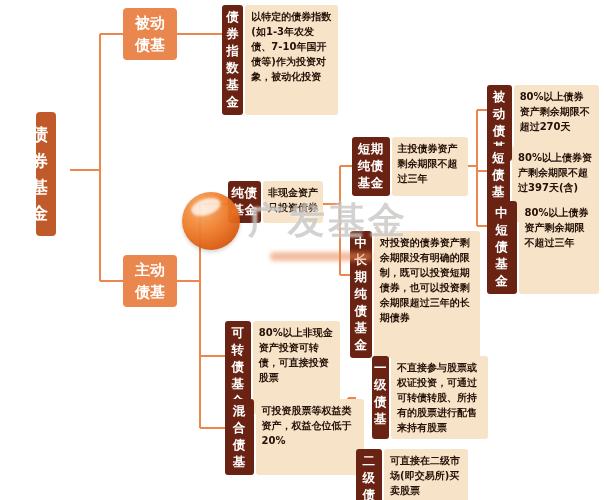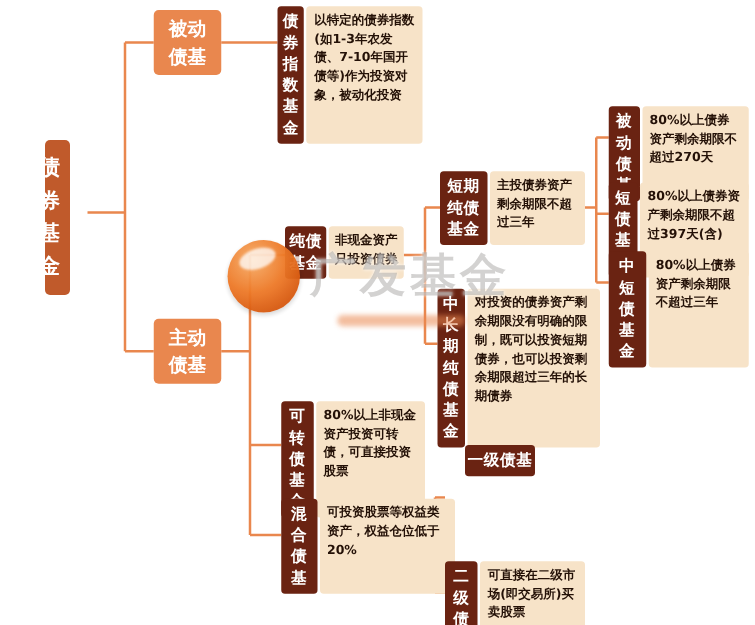--- a/index.html
+++ b/index.html
@@ -113,20 +113,21 @@
     <div class="bdy">80%以上债券资产剩余期限不超过397天(含)</div>
   </div>
 
   <div class="node" style="left:487px;top:201px;width:112px;">
     <div class="hdr">中短债基金</div>
     <div class="bdy">80%以上债券资产剩余期限不超过三年</div>
   </div>
 
   <div class="node" style="left:356px;top:356px;width:116px;margin-left:16px;">
     <div class="hdr">一级债基</div>
+    <div class="bdy">不直接参与股票或权证投资，可通过可转债转股、所持有的股票进行配售来持有股票</div>
   </div>
 
   <div class="node" style="left:356px;top:449px;width:112px;">
     <div class="hdr">二级债基</div>
     <div class="bdy">可直接在二级市场(即交易所)买卖股票</div>
   </div>
 
   <div class="watermark">
     <div class="wm-ball"></div>
     <div class="wm-text">广发基金</div>

